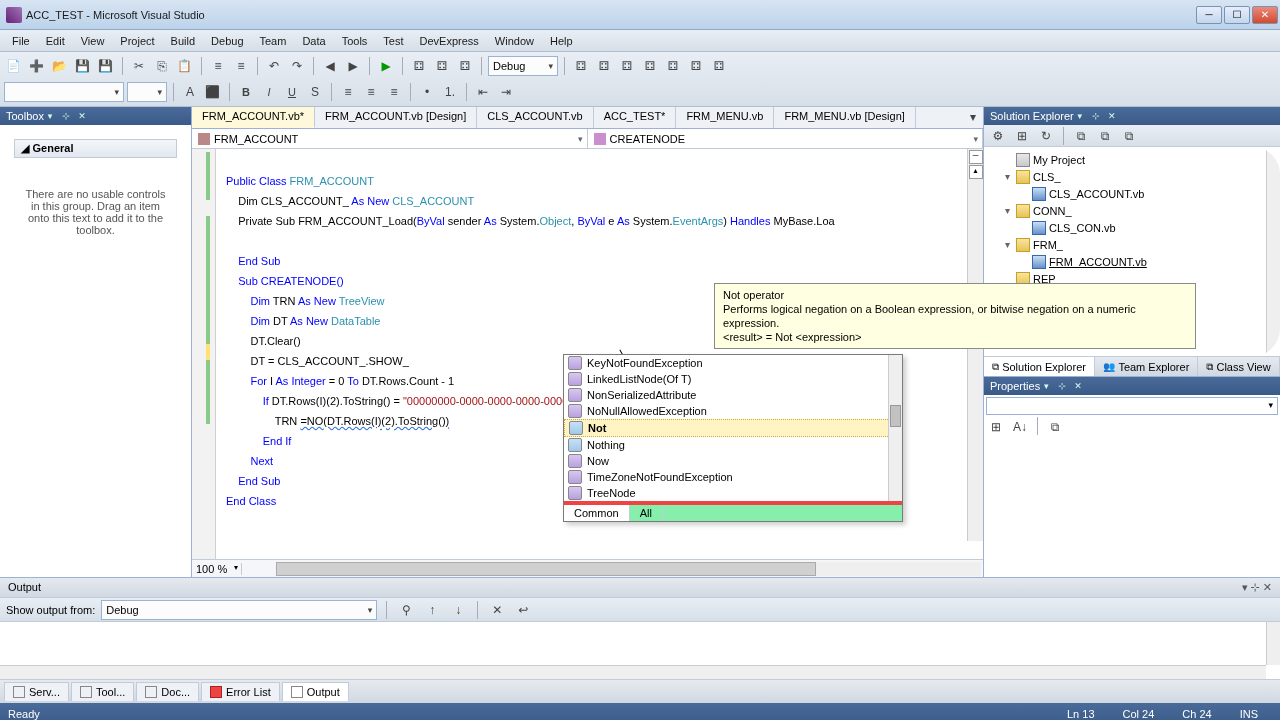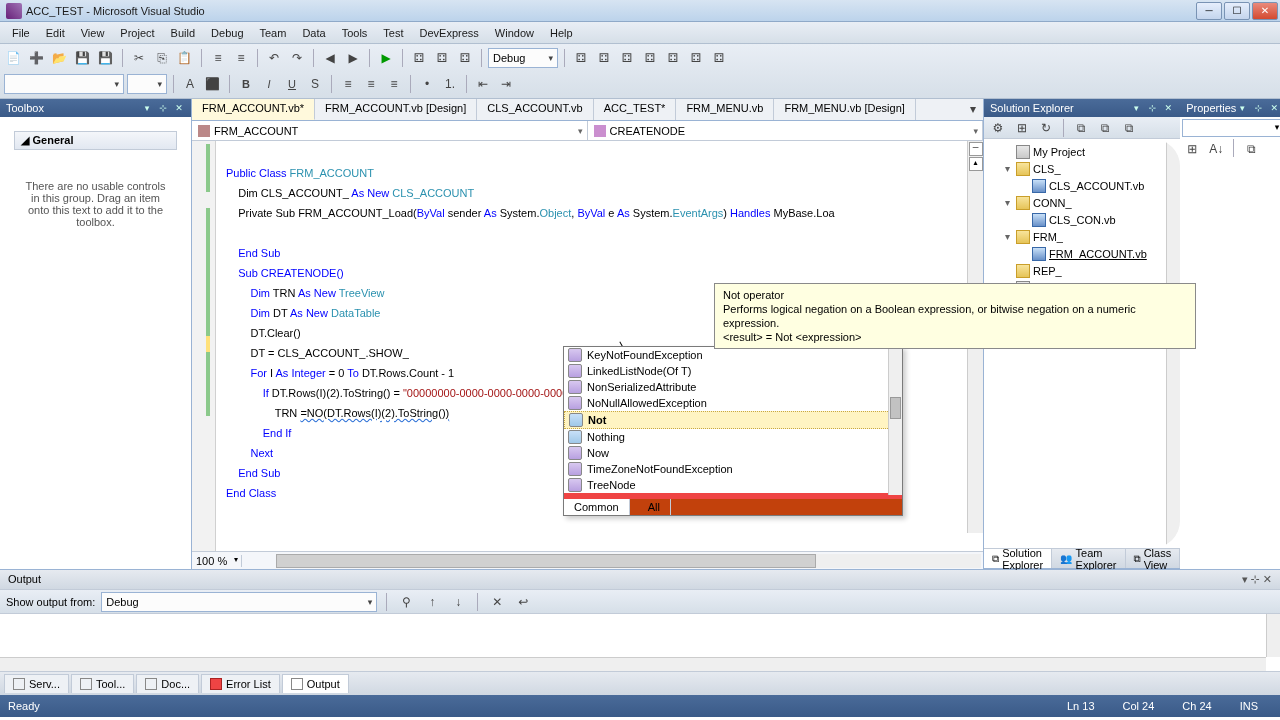--- a/index.html
+++ b/index.html
@@ -1,40 +1,40 @@
 <!DOCTYPE html>
 <html><head>
 <meta charset="utf-8">
 <style>
 * { margin: 0; padding: 0; box-sizing: border-box; font-family: "Segoe UI", Tahoma, sans-serif; font-size: 11px; }
 body { background: #fff; width: 1280px; height: 720px; overflow: hidden; position: relative; }
 
 
-.titlebar { height: 22px; background: linear-gradient(#d7e4f2,#bcd3eb); display: flex; align-items: center; padding: 0 2px; border-bottom: 1px solid #8fa9c8; }
+.titlebar { height: 30px; background: linear-gradient(#d7e4f2,#bcd3eb); display: flex; align-items: center; padding: 0 2px; border-bottom: 1px solid #8fa9c8; }
 .titlebar .vs-icon { width: 16px; height: 16px; margin: 0 4px; background: linear-gradient(45deg,#68217a,#a074b5); border-radius: 2px; }
 .titlebar .title { flex: 1; color: #1a1a1a; }
 .titlebar .winbtns { display: flex; gap: 2px; }
 .titlebar .winbtn { width: 26px; height: 18px; display: flex; align-items: center; justify-content: center; background: linear-gradient(#e6eefc,#c4d5ed); border: 1px solid #7993b4; border-radius: 2px; font-size: 10px; }
 .titlebar .winbtn.close { background: linear-gradient(#e98a7c,#d44a2f); color: #fff; }
 
 
 .menubar { height: 22px; background: linear-gradient(#e9eef5,#d6dfe8); display: flex; align-items: center; padding: 0 4px; border-bottom: 1px solid #b1bfd0; }
 .menubar .mi { padding: 2px 8px; color: #1a1a1a; }
 
 
 .toolbars { background: linear-gradient(#e9eef5,#d6dfe8); border-bottom: 1px solid #b1bfd0; padding: 2px 4px; display: flex; flex-direction: column; gap: 2px; }
 .toolbar-row { display: flex; align-items: center; gap: 3px; height: 24px; }
 .tbtn { width: 20px; height: 20px; border: 1px solid transparent; border-radius: 2px; display: flex; align-items: center; justify-content: center; font-size: 12px; color: #444; }
 .tsep { width: 1px; height: 18px; background: #aab; margin: 0 3px; }
 .combo { height: 20px; border: 1px solid #9ab3d4; background: #fcfcfc; padding: 0 18px 0 4px; display: flex; align-items: center; position: relative; min-width: 70px; }
 .combo::after { content:"▾"; position:absolute; right:4px; font-size:9px; color:#444; }
 
 
 .main { display: flex; height: 470px; }
-.panel-head { background: linear-gradient(#4a6b99,#3a5a88); color: #fff; padding: 3px 6px; display: flex; align-items: center; justify-content: space-between; font-size: 11px; }
+.panel-head { background: linear-gradient(#4a6b99,#3a5a88); color: #fff; padding: 3px 6px; display: flex; align-items: center; font-size: 11px; }
 .panel-head .headbtns { display: flex; gap: 4px; }
 .panel-head .hb { width: 12px; height: 12px; color: #cfe; font-size: 9px; display: flex; align-items: center; justify-content: center; }
 
 
 .toolbox { width: 192px; border-right: 1px solid #9ab3d4; display: flex; flex-direction: column; background: #fcfcfc; }
 .toolbox .body { flex: 1; background: #fff; padding: 14px; }
 .tb-group { background: linear-gradient(#f4f6fa,#e2e8f1); border: 1px solid #c2cbd8; padding: 2px 6px; font-weight: bold; }
 .tb-empty { padding: 30px 10px; text-align: center; color: #555; }
 
 
@@ -61,37 +61,37 @@
 .cursor-pos::before { content:""; display:block; border-left:1px solid #000; border-bottom:1px solid #000; width:8px; height:12px; transform: rotate(-30deg); }
 .right-strip { position:absolute; right:0; top:0; bottom:18px; width:16px; background:#efefef; border-left:1px solid #ccc; }
 .nav-btn { width:14px;height:14px;border:1px solid #999;background:#fff;margin:1px auto;font-size:8px;text-align:center; }
 
 
 .intellisense { position:absolute; left:371px; top:205px; width:340px; background:#fff; border:1px solid #7a7a7a; box-shadow: 3px 3px 5px rgba(0,0,0,.2); text-align: center; }
 .isl { display:flex; align-items:center; padding:1px 4px; gap:5px; }
 .isl.sel { background:#fff4c2; border:1px dotted #c8a842;font-weight:bold; }
 .is-ico { width:14px;height:14px;border:1px solid #888;background:linear-gradient(#d8c8f0,#b8a0e0);border-radius:2px;flex-shrink:0; }
 .is-ico.kw { background:linear-gradient(#c8e0f8,#a0c8e8); }
-.is-tabs { border-top:6px solid #ef4444; background:#c2410c; display:flex;gap:8px; }
+.is-tabs { border-top:4px solid #ef4444; background:#86efac; display:flex; }
 .is-tab { padding:2px 10px; border-right:1px solid #c2cbd8; }
 .is-tab.active { background:#fff; }
 .is-scroll { position:absolute; right:0; top:0; bottom:20px; width:14px; background:#efefef; border-left:1px solid #ccc; }
 .is-thumb { position:absolute; top:50px; height:22px; left:1px; right:1px; background:#c2c2c2; border:1px solid #999; }
 
 
 .tooltip { position:absolute; left:714px; top:283px; width:482px; background:#ffffe1; border:1px solid #8a8a8a; padding:4px 8px; font-size:11px; line-height:14px; z-index:20; }
 
 .zoom { height:18px; display:flex; align-items:center; border-top:1px solid #c2cbd8; background:#f4f6fa;gap:32px; }
 .zoom .zc { width:50px; padding:0 4px; border-right:1px solid #c2cbd8; position:relative; }
 .zoom .zc::after { content:"▾"; position:absolute; right:3px; font-size:8px; }
 .zoom .hs { flex:1; height:14px; background:#efefef; margin:0 2px; position:relative; }
 .zoom .hs-thumb { position:absolute; left:0; width:540px; height:100%; background:#d0d0d0; border:1px solid #aaa; }
 
 
-.right-docks { width:296px; display:flex; }
+.right-docks { width:296px; display:flex; flex-direction:column; }
 .sol-exp { flex:1; display:flex; flex-direction:column; border-bottom:1px solid #9ab3d4; }
 .sol-tb { height:22px; background:linear-gradient(#e9eef5,#d6dfe8); border-bottom:1px solid #c2cbd8; display:flex; align-items:center; padding:0 4px; gap:4px; }
 .sol-tree { flex:1; background:#fff; padding:4px 2px; overflow:hidden; position:relative;border-radius:27px; }
 .tree-row { display:flex; align-items:center; height:17px; gap:3px; }
 .tree-ico { width:14px;height:14px; }
 .fold-ico { background:linear-gradient(#f8e49c,#e6c458); border:1px solid #c99e2a; }
 .vb-ico { background:linear-gradient(#c8e0f8,#6890c8); border:1px solid #3868a8; }
 .cfg-ico { background:linear-gradient(#e8e8e8,#c8c8c8); border:1px solid #888; }
 .expand { width:11px; text-align:center; color:#666; font-size:10px; }
 .sol-tabs { height:20px; background:linear-gradient(#e6eaf0,#d0d8e2); display:flex; border-top:1px solid #c2cbd8; }

